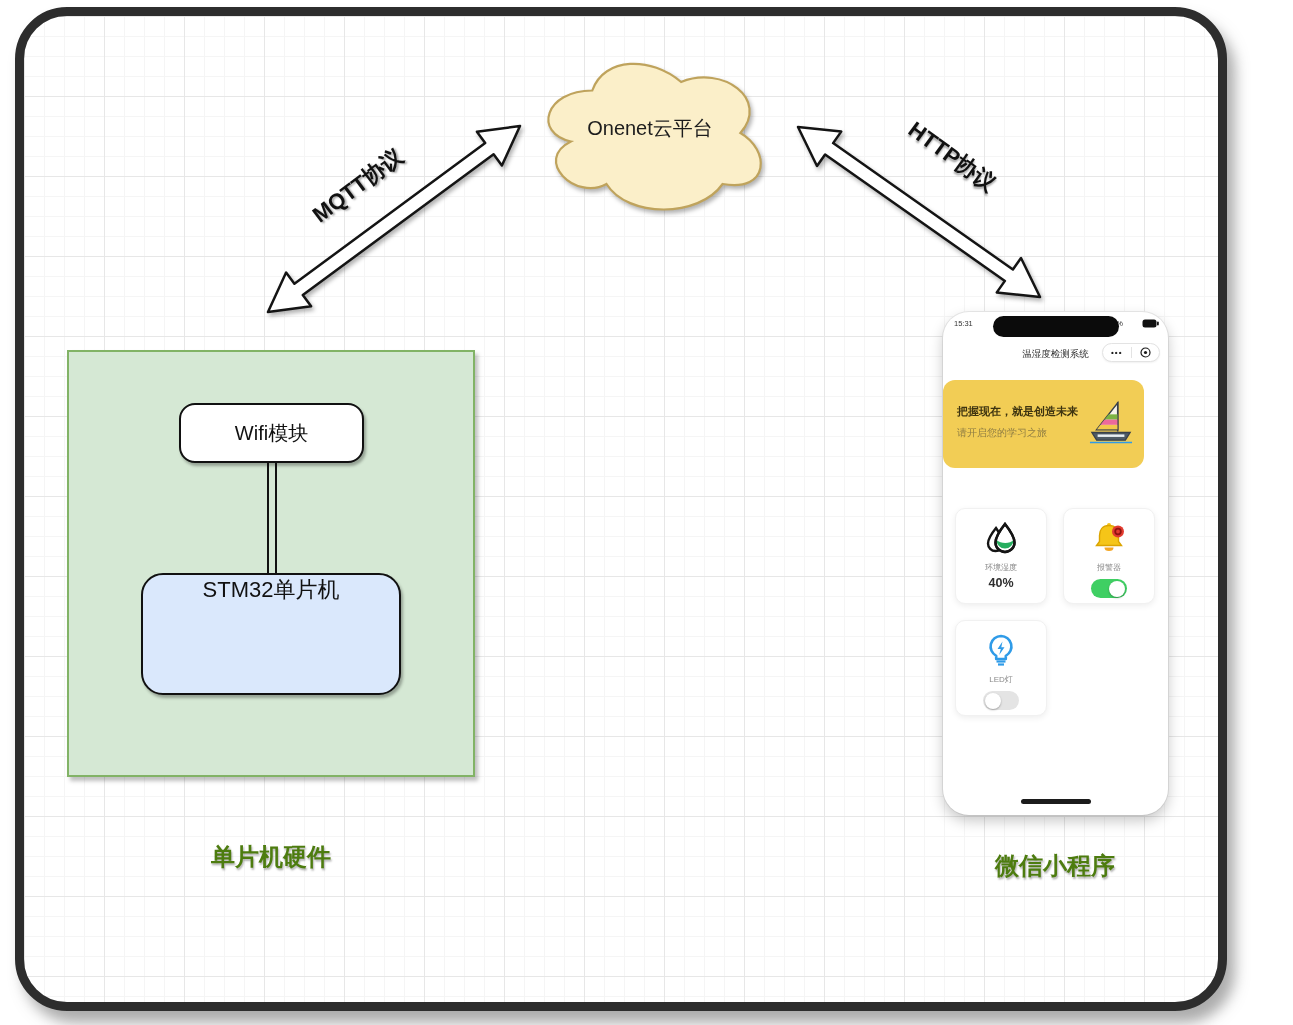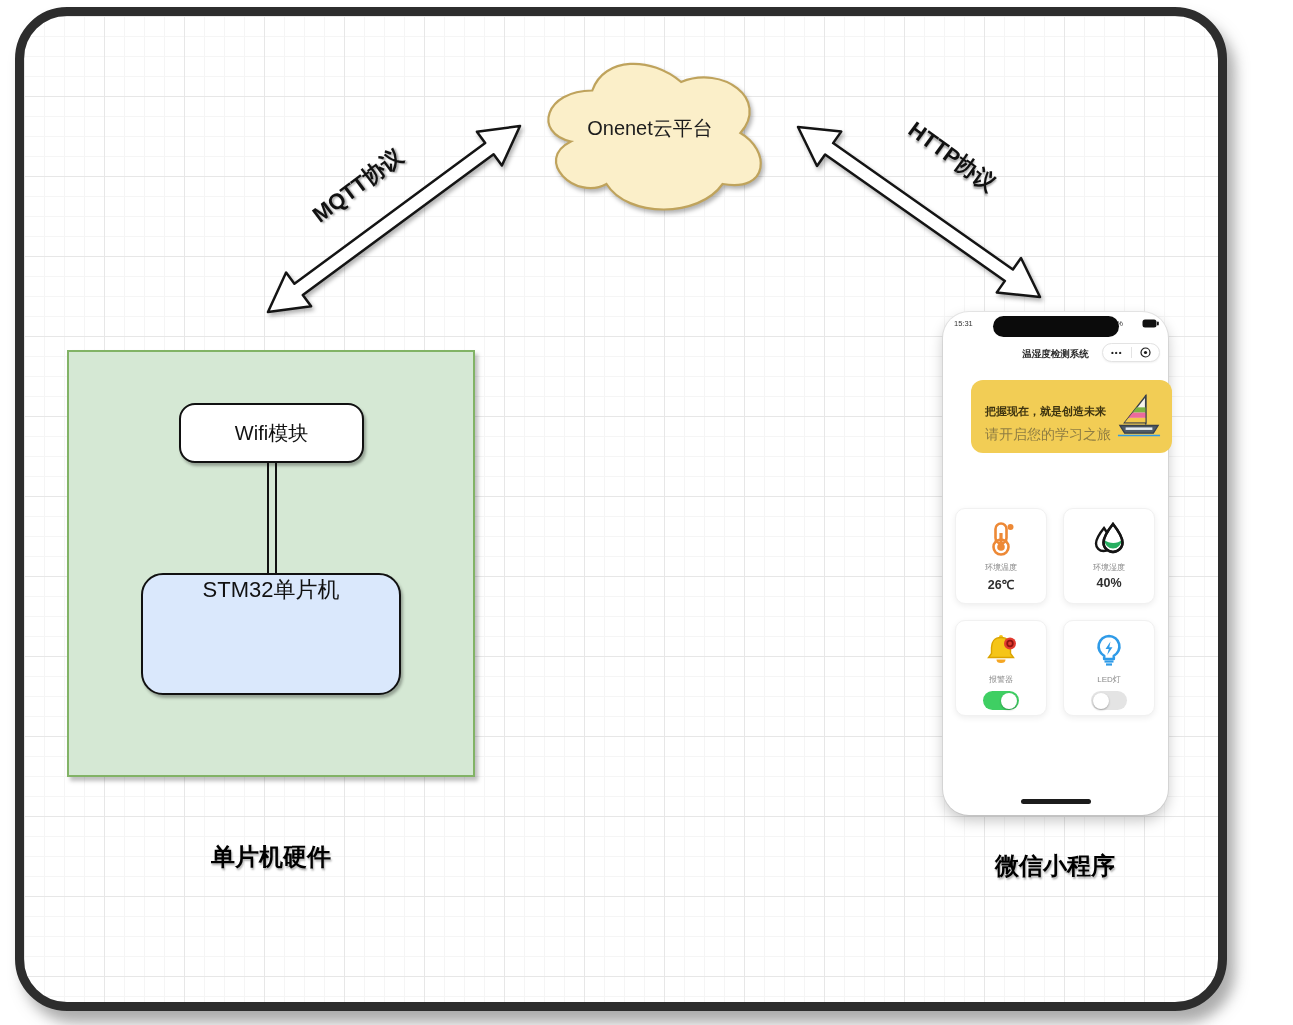--- a/index.html
+++ b/index.html
@@ -54,52 +54,52 @@
     border-left:2.5px solid #111; border-right:2.5px solid #111;
   }
   .mcu-box {
     position:absolute; left:141px; top:573px; width:260px; height:122px;
     background:#dae8fc; border:2.5px solid #111; border-radius:22px;
     display:flex; justify-content:center;
     font-size:22px; color:#111; box-shadow:2px 3px 3px rgba(0,0,0,.3);
   }
   .caption {
     position:absolute; transform:translate(-50%,-50%);
-    font-size:24px; font-weight:600; color:#000000; white-space:nowrap;
+    font-size:24px; font-weight:600; color:#4d7c0f; white-space:nowrap;
     text-shadow:1px 2px 2px rgba(0,0,0,.3);
   }
   .caption.hw { left:271px; top:857px; }
   .caption.mp { left:1055px; top:866px; }
 
   
   .phone {
     position:absolute; left:943px; top:312px; width:225px; height:503px;
     background:#fff; border-radius:26px;
     box-shadow:0 6px 14px rgba(0,0,0,.22), 0 0 0 1px #ececec;
   }
   .notch { position:absolute; left:50%; top:4px; transform:translateX(-50%);
     width:126px; height:21px; background:#0b0b0b; border-radius:11px; }
   .status-row { position:absolute; top:7px; left:11px; right:9px;
     display:flex; justify-content:space-between; align-items:center;
     font-size:7.5px; color:#333; }
   .battery-wrap { display:flex; align-items:center; gap:19px; }
   .nav-title { position:absolute; top:36px; left:0; right:0; text-align:center;
-    font-size:9.5px; font-weight:700; color:#2a2a2a; }
+    font-size:9.5px; font-weight:400; color:#2a2a2a; }
   .capsule { position:absolute; top:31px; right:8px; width:58px; height:19px;
     background:#fff; border:1px solid #e3e3e3; border-radius:10px;
     display:flex; align-items:center; box-shadow:0 1px 2px rgba(0,0,0,.06); }
   .capsule .dots { flex:1; text-align:center; font-size:8px; letter-spacing:1px;
     color:#1a1a1a; font-weight:bold; line-height:1; }
   .capsule .divider { width:1px; height:11px; background:#e3e3e3; }
   .capsule .home { flex:1; display:flex; align-items:center; justify-content:center; }
 
-  .banner { position:absolute; left:28px; top:68px; width:201px; height:73px;
+  .banner { position:absolute; left:0; top:68px; width:201px; height:88px;
     background:#f2cd55; border-radius:12px; padding:24px 12px 0 14px; }
   .banner-title { font-size:11px; font-weight:bold; color:#3e3410; white-space:nowrap; }
-  .banner-sub { font-size:14px; color:#8f7d43; margin-top:7px; }
+  .banner-sub { font-size:10px; color:#8f7d43; margin-top:7px; }
   .banner-icon { position:absolute; right:10px; top:50%; transform:translateY(-50%); }
 
   .tiles { position:absolute; left:12px; top:196px; width:200px;
     display:grid; grid-template-columns:92px 92px; column-gap:16px; row-gap:16px; }
   .tile { height:96px; background:#fff; border:1px solid #f1f1f1; border-radius:10px;
     box-shadow:0 2px 6px rgba(0,0,0,.07);
     display:flex; flex-direction:column; align-items:center; padding-top:11px; }
   .tile-label { font-size:8px; color:#8a8a8a; margin-top:6px; }
   .tile-value { font-size:12.5px; font-weight:bold; color:#2f2f2f; margin-top:3px; }
 
@@ -189,31 +189,20 @@
         </g>
         <path d="M4,34 L44,34 L39,42 L9,42 Z" fill="#4f5b66" stroke="#39404a" stroke-width="1.4"></path>
         <rect x="10" y="36" width="28" height="2.6" fill="#e8eef2"></rect>
         <line x1="2" y1="44.5" x2="46" y2="44.5" stroke="#2f9be8" stroke-width="1.6"></line>
       </svg>
     </span>
   </div>
 
   <div class="tiles">
 
-    <div class="tile">
-      <svg width="36" height="36" viewBox="0 0 36 36">
-        <circle cx="27.5" cy="7" r="3" fill="#ED8936"></circle>
-        <rect x="12.5" y="3.5" width="11" height="20" rx="5.5" fill="none" stroke="#ED8936" stroke-width="2.6"></rect>
-        <circle cx="18" cy="27" r="7.5" fill="none" stroke="#ED8936" stroke-width="2.6"></circle>
-        <circle cx="18" cy="27" r="3.8" fill="#ED8936"></circle>
-        <rect x="16.4" y="13" width="3.2" height="13" fill="#ED8936"></rect>
-      </svg>
-      <div class="tile-label">环境温度</div>
-      <div class="tile-value">26℃</div>
-    </div>
 
     <div class="tile">
       <svg width="36" height="36" viewBox="0 0 36 36">
         <path d="M13,8 C13,8 5,18 5,23.5 a7.5,7.5 0 0 0 15,0 C20,18 13,8 13,8 Z" fill="none" stroke="#141414" stroke-width="2.4"></path>
         <path d="M22,4 C22,4 12.5,16 12.5,22.5 a9.5,9.5 0 0 0 19,0 C31.5,16 22,4 22,4 Z" fill="#ffffff" stroke="#141414" stroke-width="2.4"></path>
         <path d="M13.4,20 a8.6,8.6 0 0 0 17.2,0 C27,24 18,24 13.4,20 Z" fill="#27AE60"></path>
         <path d="M22,4 C22,4 12.5,16 12.5,22.5 a9.5,9.5 0 0 0 19,0 C31.5,16 22,4 22,4 Z" fill="none" stroke="#141414" stroke-width="2.4"></path>
       </svg>
       <div class="tile-label">环境湿度</div>
       <div class="tile-value">40%</div>

